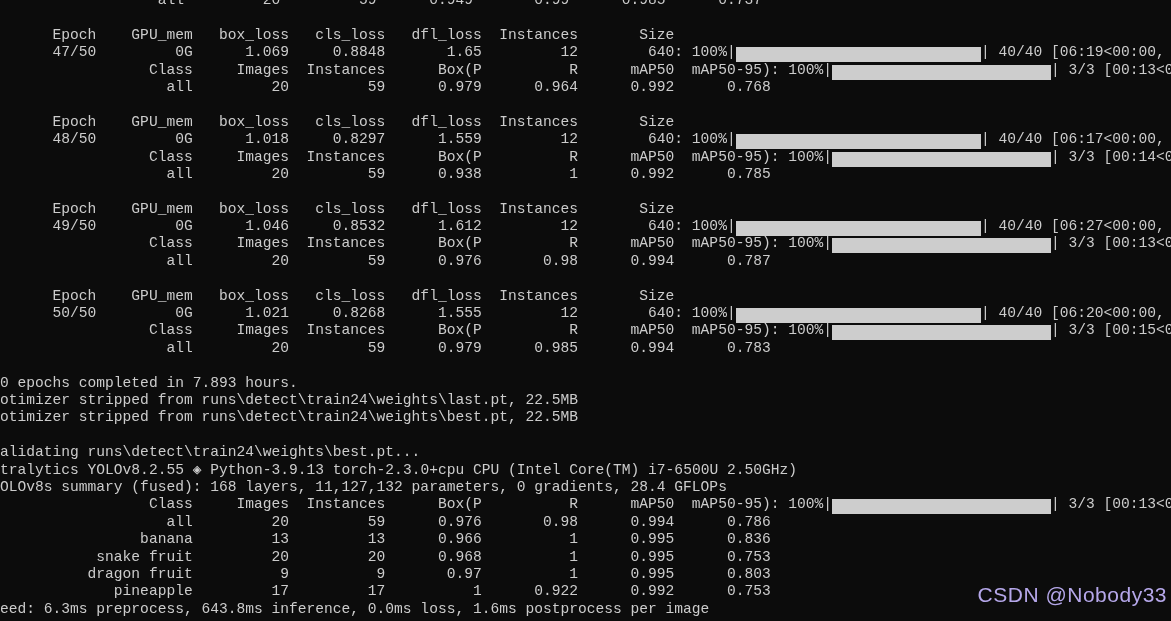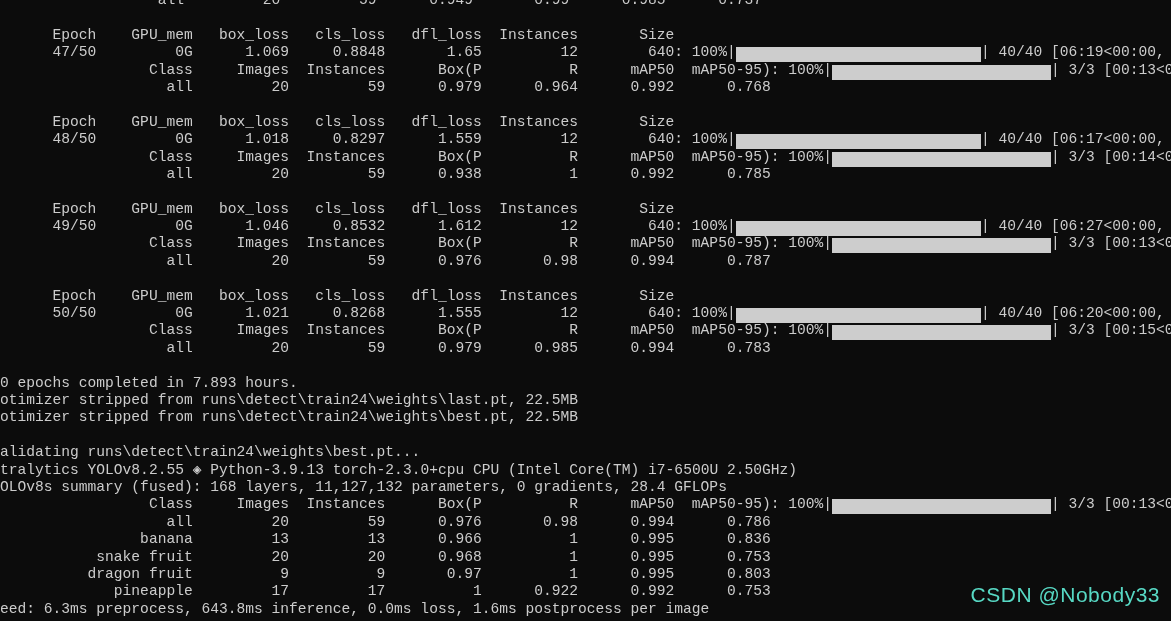--- a/index.html
+++ b/index.html
@@ -41,25 +41,25 @@
     background: #cdcdcd;
     color: transparent;
     vertical-align: baseline;
     height: 15px;
     line-height: 15px;
     position: relative;
     top: 2px;
   }
   .watermark {
     position: absolute;
-    right: 11px;
+    right: 4px;
     bottom: 18px;
     font-family: "Liberation Sans", sans-serif;
     font-size: 21px;
-    color: #5eead4;
+    color: #c4b5fd;
     opacity: 0.92;
     letter-spacing: 0.5px;
     white-space: pre;
     pointer-events: none;
   }
   .scroll-track {
     position: absolute;
     right: 0;
     top: 0;
     width: 0px;

